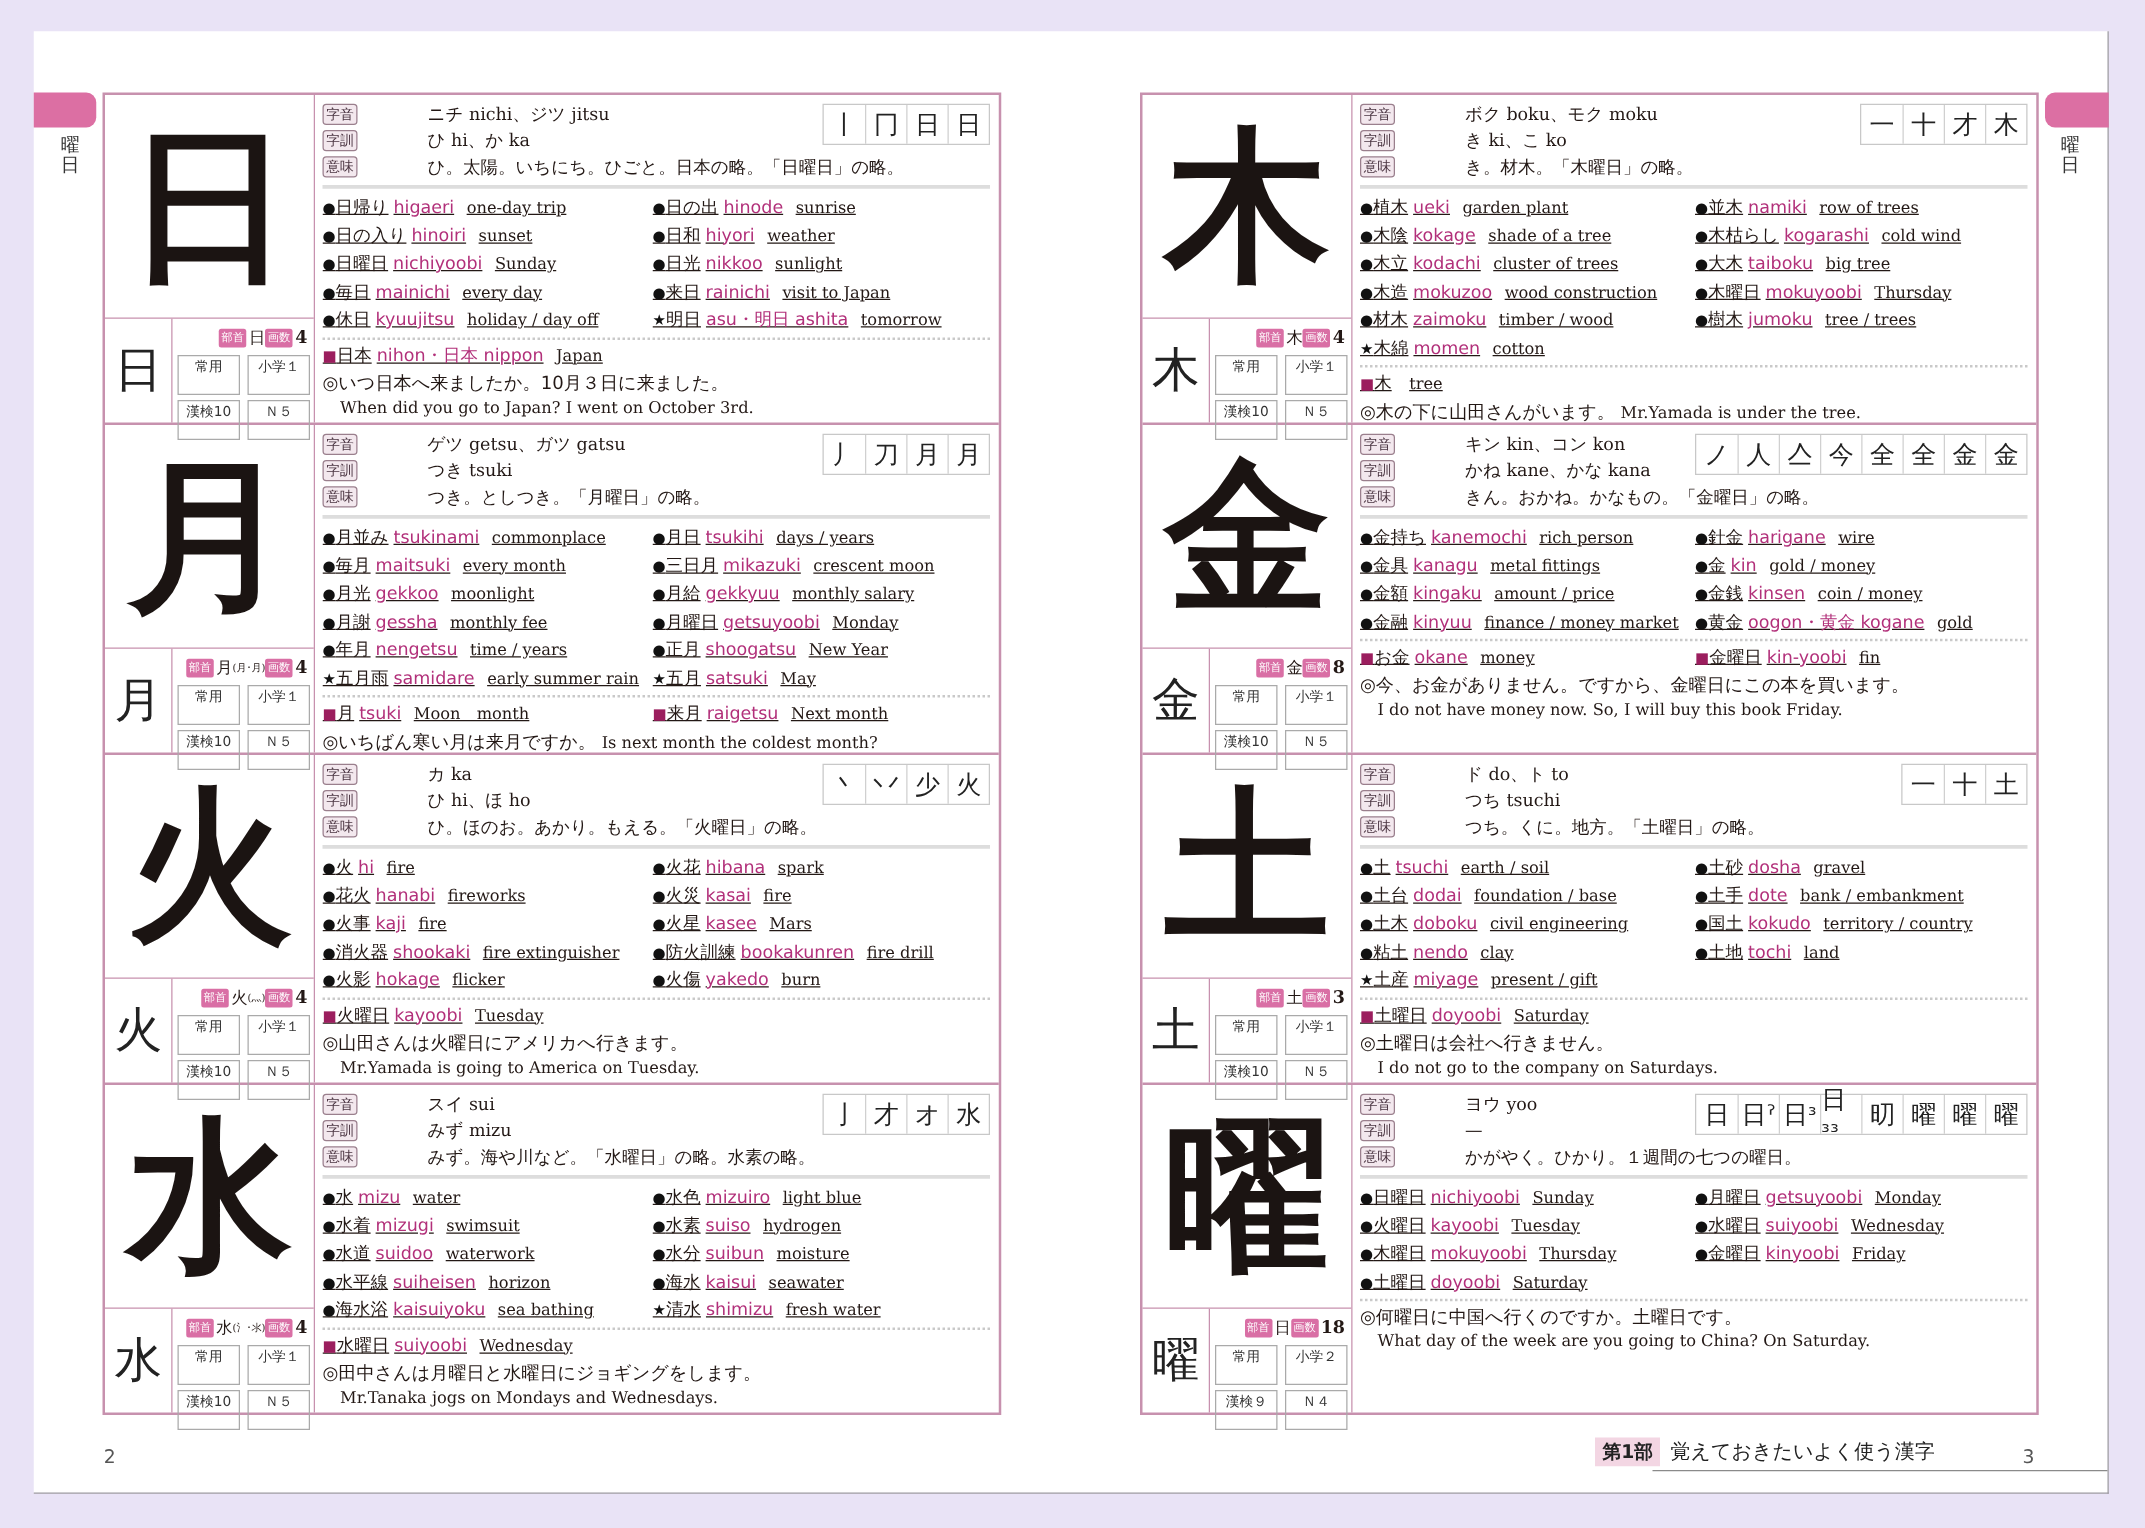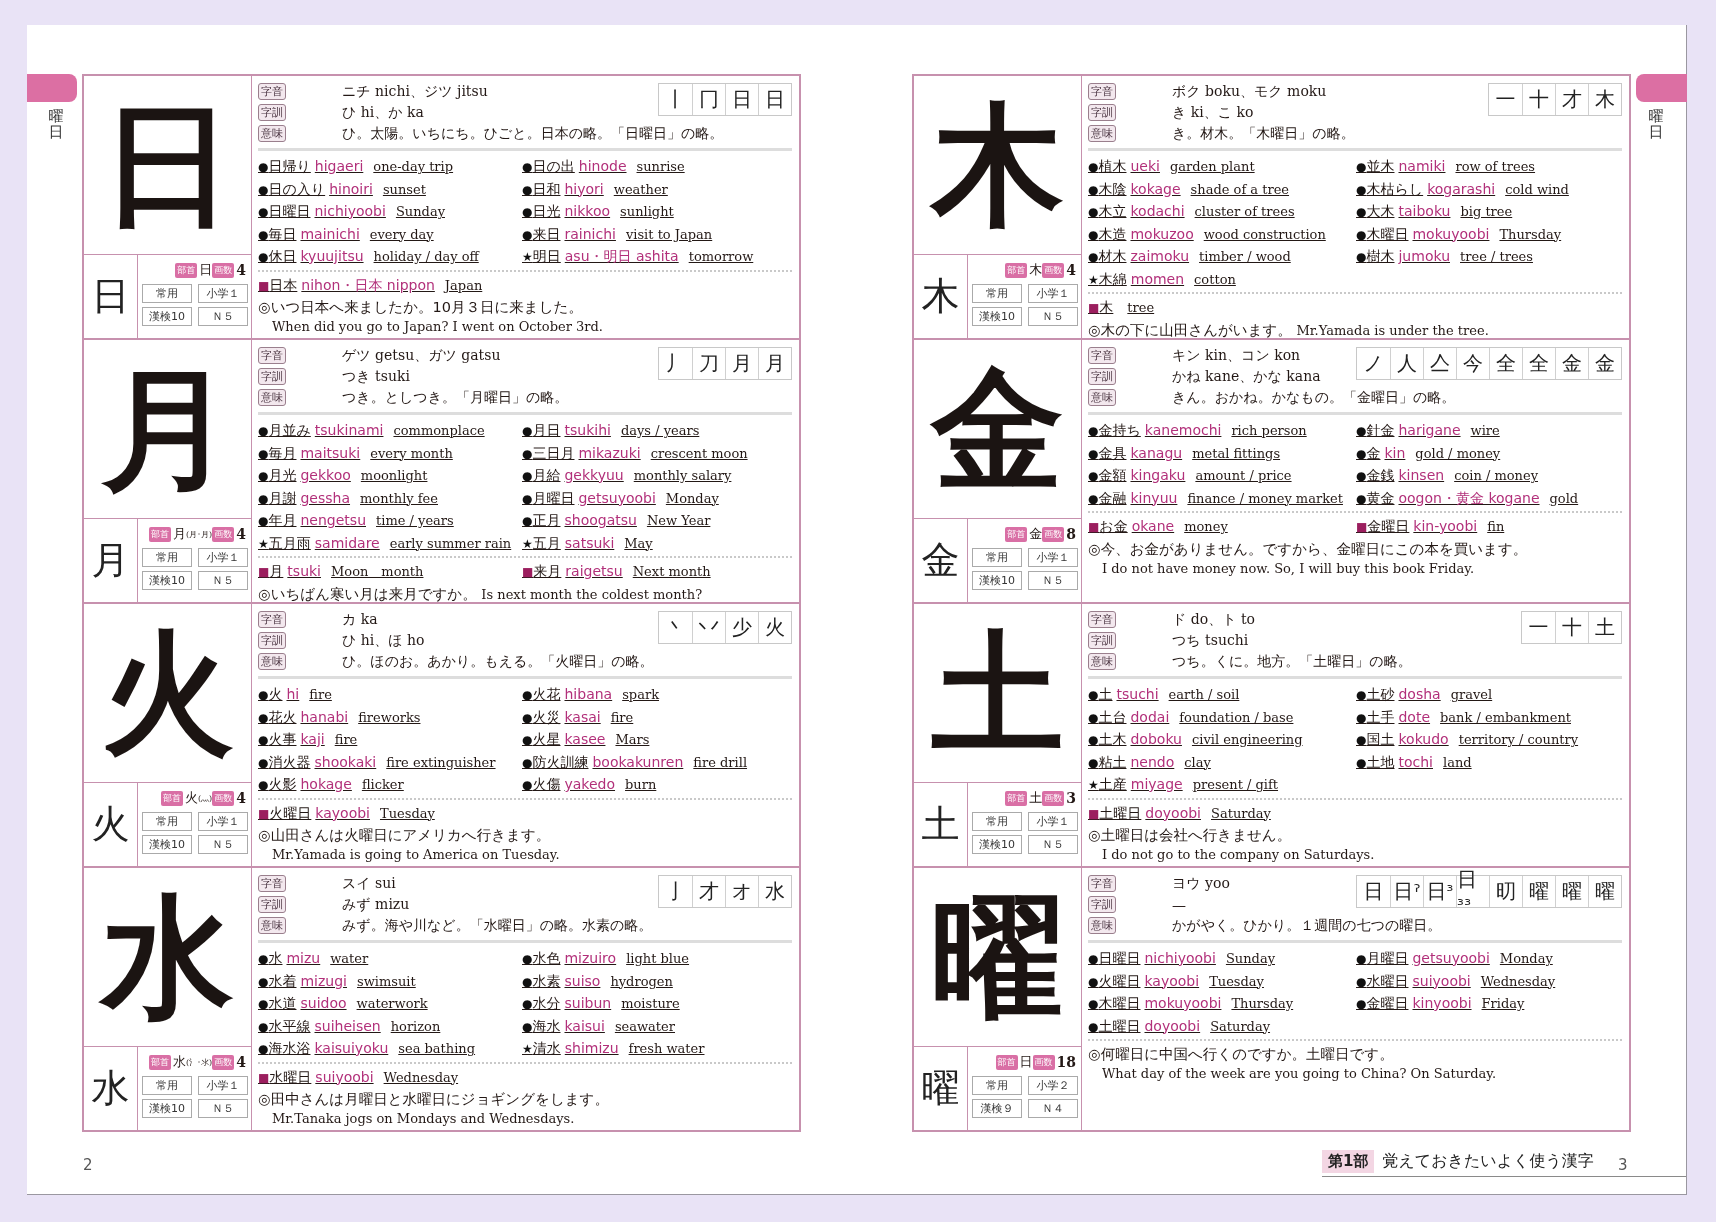--- a/index.html
+++ b/index.html
@@ -21,21 +21,21 @@
   .kcol { width: 168px; border-right: 1px solid #C791AE; display: flex; flex-direction: column; }
   .bigk { flex: 1; display: flex; align-items: center; justify-content: center; font-family: "DejaVu Serif", "Liberation Serif", serif; font-size: 132px; font-weight: bold; line-height: 1; color: #1b1412; }
   .kinfo { height: 84px; border-top: 1px solid #C791AE; display: flex; }
   .smallk { width: 54px; border-right: 1px solid #C791AE; display: flex; align-items: center; justify-content: center; font-size: 38px; color: #222; }
   .meta { flex: 1; padding: 4px 3px 0 4px; font-size: 12px; }
   .meta-row1 { display: flex; justify-content: flex-end; align-items: center; height: 22px; padding-right: 2px; }
   .pill { display: inline-block; background: #D96FA5; color: #fff; font-size: 9px; padding: 1px 2px; border-radius: 2px; margin-right: 2px; vertical-align: middle; }
   .rad { font-family: "DejaVu Serif", serif; font-size: 13px; vertical-align: middle; }
   .strokes { font-family: "DejaVu Serif", serif; font-size: 14px; font-weight: bold; vertical-align: middle; }
   .boxes { display: grid; grid-template-columns: 1fr 1fr; gap: 4px 6px; margin-top: 3px; }
-  .mbox { border: 1px solid #aaa; height: 19px; font-size: 11px; text-align: center; line-height: 17px; color: #333; }
+  .mbox { border: 1px solid #aaa; height: 32px; font-size: 11px; text-align: center; line-height: 17px; color: #333; }
 
   .content { flex: 1; padding: 5px 7px 0 6px; position: relative; }
   .readings { font-family: "DejaVu Serif", "Liberation Serif", serif; font-size: 14px; }
   .rline { height: 21px; display: flex; align-items: center; gap: 46px; }
   .lab { display: inline-block; border: 1px solid #9a7f8d; background: #f3e8ee; color: #4a3441; font-family: "DejaVu Sans", sans-serif; font-size: 11px; padding: 0 2px; border-radius: 3px; margin-right: 10px; line-height: 15px; height: 17px; }
   .order { position: absolute; top: 7px; right: 7px; display: flex; border: 1px solid #c8c8c8; }
   .order span { width: 33px; height: 31px; border-left: 1px solid #d0d0d0; display: flex; align-items: center; justify-content: center; font-size: 20px; color: #222; }
   .order span:first-child { border-left: none; }
   .hr { height: 3px; background: #ddd; margin: 4px 0 4px 0; }
   .vocab { display: grid; grid-template-columns: 264px 1fr; font-family: "DejaVu Serif", "Liberation Serif", serif; font-size: 13px; row-gap: 0; text-decoration: underline; }
@@ -49,21 +49,21 @@
   .dots { border-top: 2px dotted #c9c9c9; margin: 2px 0 2px 0; }
   .sq { color: #9B1E5E; font-size: 12px; }
   .ex { font-family: "DejaVu Sans", sans-serif; font-size: 14.5px; height: 22px; line-height: 22px; white-space: nowrap; }
   .ex .en { font-family: "DejaVu Serif", serif; font-size: 13px; }
   .extr { font-family: "DejaVu Serif", serif; font-size: 13px; padding-left: 14px; height: 18px; line-height: 18px; white-space: nowrap; }
   .bul { color: #111; }
 
   .pnum { position: absolute; font-size: 15px; color: #555; }
   .pnum.left { left: 83px; top: 1156px; }
   .pnum.right { left: 1618px; top: 1156px; }
-  .footer { position: absolute; left: 1322px; top: 1150px; display: flex; align-items: center; }
+  .footer { position: absolute; left: 1276px; top: 1150px; display: flex; align-items: center; }
   .footer .part { background: #F3D6E3; font-size: 15px; font-weight: bold; padding: 2px 6px; color: #222; }
   .footer .title { font-size: 16px; margin-left: 8px; color: #222; }
   .footer-line { position: absolute; left: 1322px; top: 1176px; width: 364px; height: 1px; background: #8a8a8a; }
 </style>
 </head>
 <body>
 
 <div class="spread"></div>
 
 <div class="tab left"></div>

